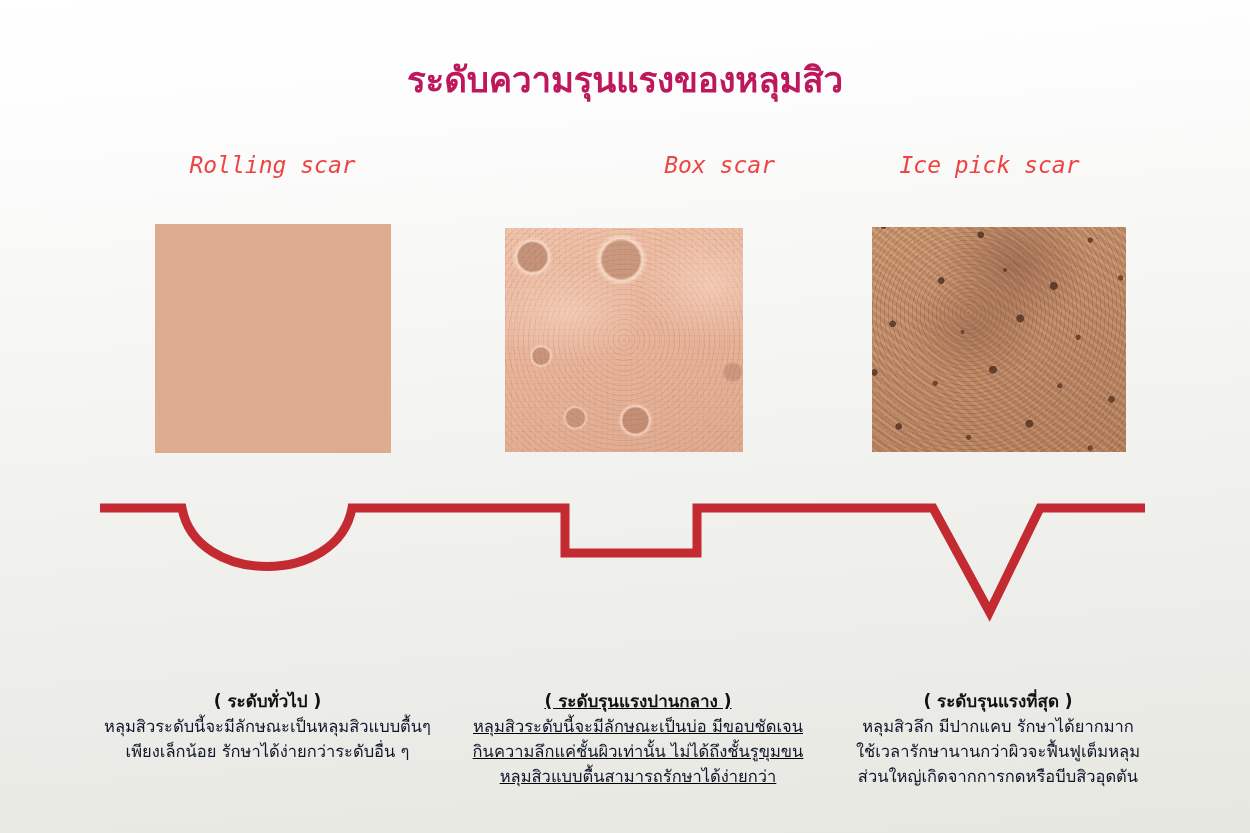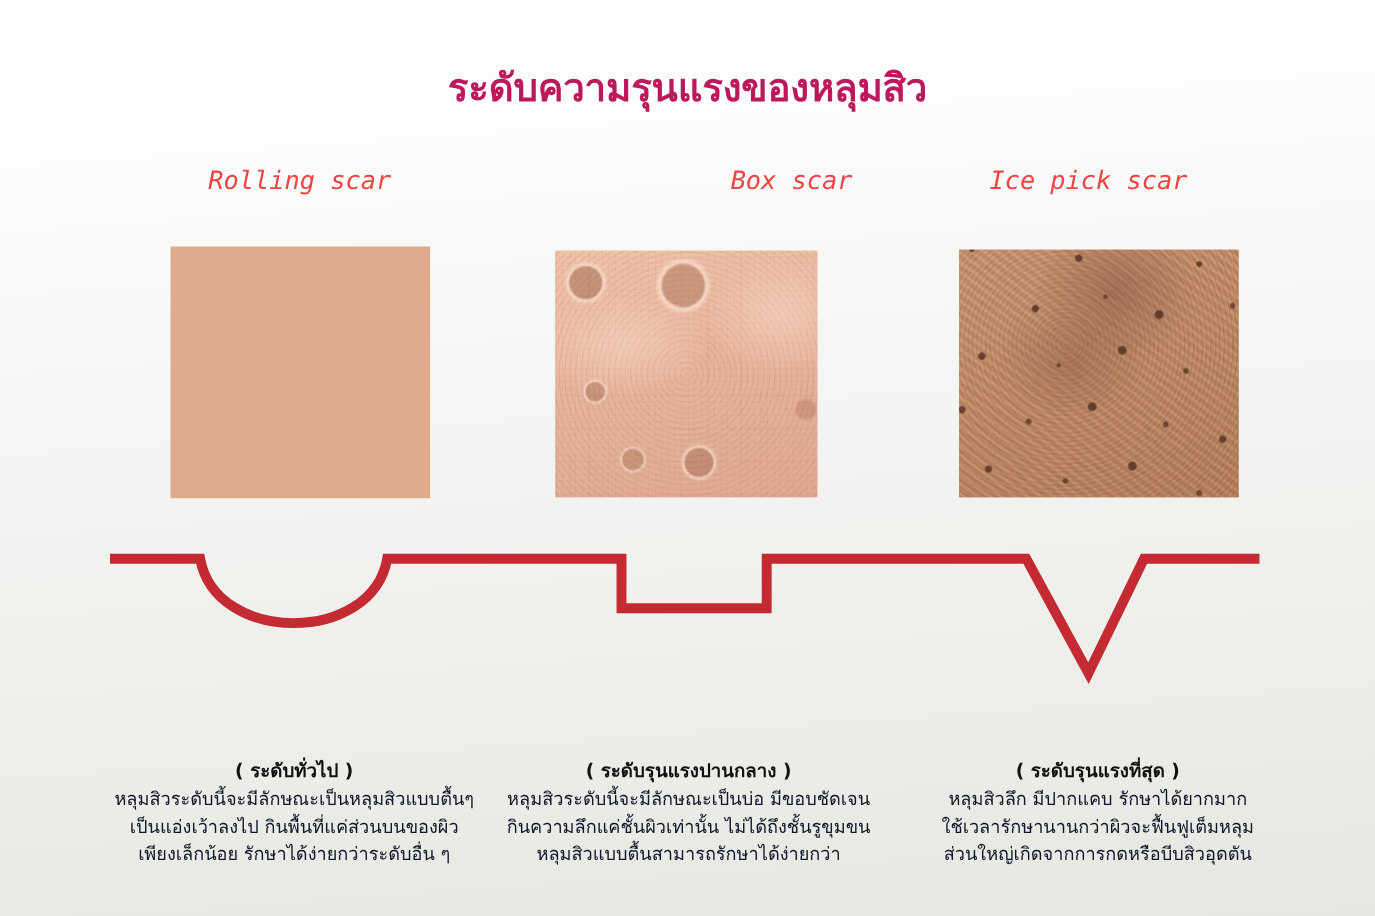--- a/index.html
+++ b/index.html
@@ -180,21 +180,21 @@
   .caption-body {
     font-family:"DejaVu Sans", sans-serif;
     font-size:16.5px;
     font-weight:400;
     color:#0f172a;
     line-height:25px;
   }
   .caption-body div { white-space:nowrap; }
 
   #caption-rolling { left:85px;  top:660px; width:365px; }
-  #caption-box     { left:440px; top:660px; width:372px; }
+  #caption-box     { left:452px; top:660px; width:372px;text-decoration:underline; }
   #caption-ice     { left:812px; top:660px; width:372px; }
 </style>
 </head>
 <body>
 
 <h1 class="title">ระดับความรุนแรงของหลุมสิว</h1>
 
 <div class="col-headers">
   <div class="col-header ch1">Rolling scar</div>
   <div class="col-header ch2">Box scar</div>
@@ -215,21 +215,20 @@
 
 <svg id="diagram" viewBox="0 0 1250 180">
 
   <path id="profile-path" fill="none" stroke="#c32a31" stroke-width="9" stroke-linecap="butt" stroke-linejoin="miter" d="M 100,38 L 182,38 C 195.94,116 338.06,116 352,38 L 565,38 L 565,83 L 697,83 L 697,38 L 933,38 L 989.5,142 L 1040,38 L 1145,38"></path>
 </svg>
 
 <div class="caption" id="caption-rolling">
   <div class="caption-heading">( ระดับทั่วไป )</div>
   <div class="caption-body">
     <div>หลุมสิวระดับนี้จะมีลักษณะเป็นหลุมสิวแบบตื้นๆ</div>
-    <div>เป็นแอ่งเว้าลงไป กินพื้นที่แค่ส่วนบนของผิว</div>
     <div>เพียงเล็กน้อย รักษาได้ง่ายกว่าระดับอื่น ๆ</div>
   </div>
 </div>
 
 <div class="caption" id="caption-box">
   <div class="caption-heading">( ระดับรุนแรงปานกลาง )</div>
   <div class="caption-body">
     <div>หลุมสิวระดับนี้จะมีลักษณะเป็นบ่อ มีขอบชัดเจน</div>
     <div>กินความลึกแค่ชั้นผิวเท่านั้น ไม่ได้ถึงชั้นรูขุมขน</div>
     <div>หลุมสิวแบบตื้นสามารถรักษาได้ง่ายกว่า</div>

